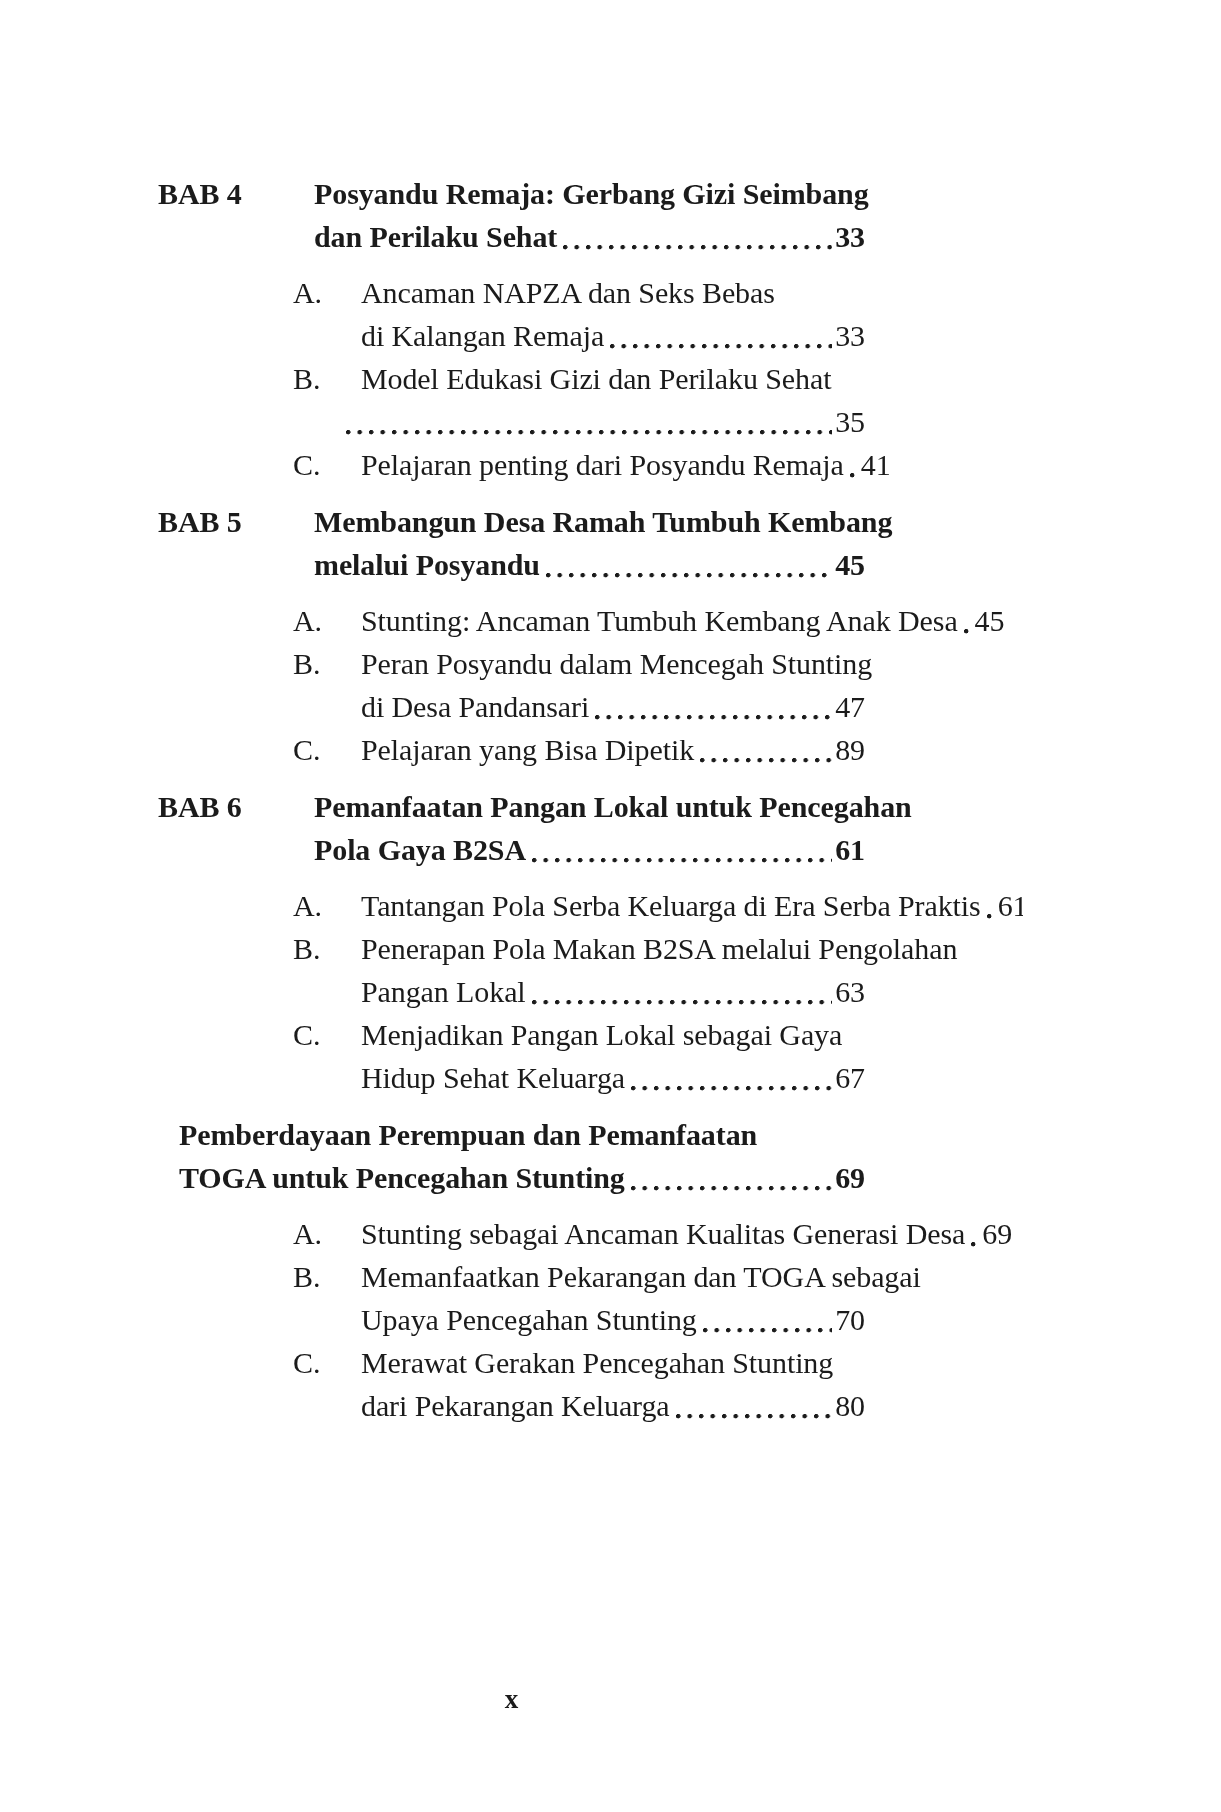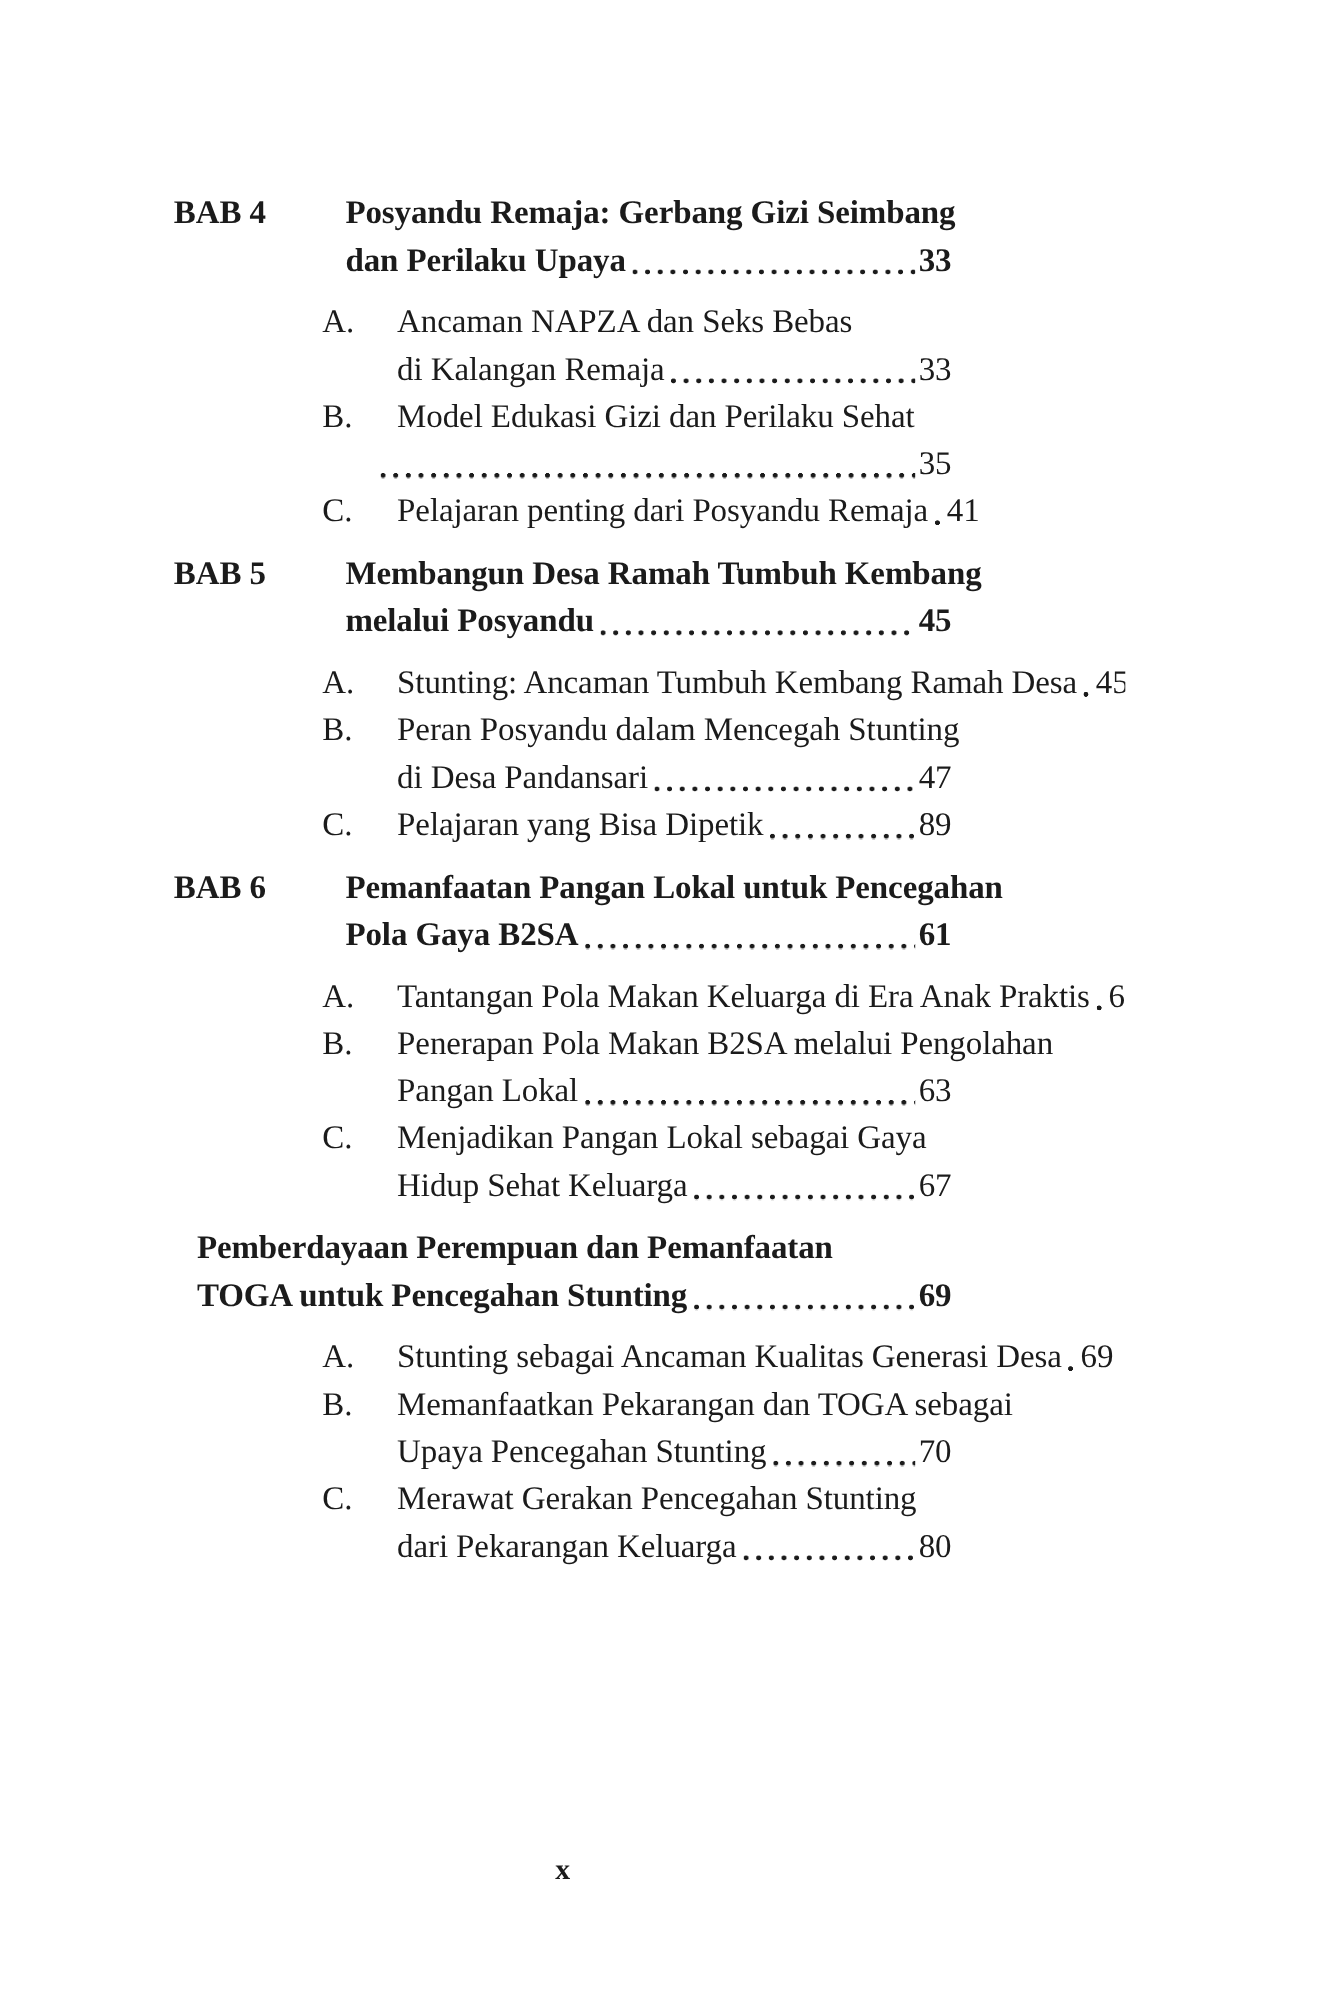--- a/index.html
+++ b/index.html
@@ -77,21 +77,21 @@
 <div class="page">
   <main class="toc">
       <section class="chapter">
         <div class="chapter-head">
           <div class="chapter-label">BAB 4</div>
           <div class="chapter-title">
             <div class="line title-line">
               <span class="line-text">Posyandu Remaja: Gerbang Gizi Seimbang</span>
             </div>
             <div class="line title-line">
-              <span class="line-text">dan Perilaku Upaya</span>
+              <span class="line-text">dan Perilaku Sehat</span>
               <span class="leader"></span>
               <span class="pagenum">33</span>
             </div>
           </div>
         </div>
         <div class="items">
           <div class="item">
             <span class="letter">A.</span>
             <div class="item-lines">
               <div class="line entry-line">
@@ -140,21 +140,21 @@
               <span class="leader"></span>
               <span class="pagenum">45</span>
             </div>
           </div>
         </div>
         <div class="items">
           <div class="item">
             <span class="letter">A.</span>
             <div class="item-lines">
               <div class="line entry-line">
-                <span class="line-text">Stunting: Ancaman Tumbuh Kembang Ramah Desa</span>
+                <span class="line-text">Stunting: Ancaman Tumbuh Kembang Anak Desa</span>
                 <span class="leader"></span>
                 <span class="pagenum">45</span>
               </div>
             </div>
           </div>
           <div class="item">
             <span class="letter">B.</span>
             <div class="item-lines">
               <div class="line entry-line">
                 <span class="line-text">Peran Posyandu dalam Mencegah Stunting</span>
@@ -190,21 +190,21 @@
               <span class="leader"></span>
               <span class="pagenum">61</span>
             </div>
           </div>
         </div>
         <div class="items">
           <div class="item">
             <span class="letter">A.</span>
             <div class="item-lines">
               <div class="line entry-line">
-                <span class="line-text">Tantangan Pola Makan Keluarga di Era Anak Praktis</span>
+                <span class="line-text">Tantangan Pola Serba Keluarga di Era Serba Praktis</span>
                 <span class="leader"></span>
                 <span class="pagenum">61</span>
               </div>
             </div>
           </div>
           <div class="item">
             <span class="letter">B.</span>
             <div class="item-lines">
               <div class="line entry-line">
                 <span class="line-text">Penerapan Pola Makan B2SA melalui Pengolahan</span>

